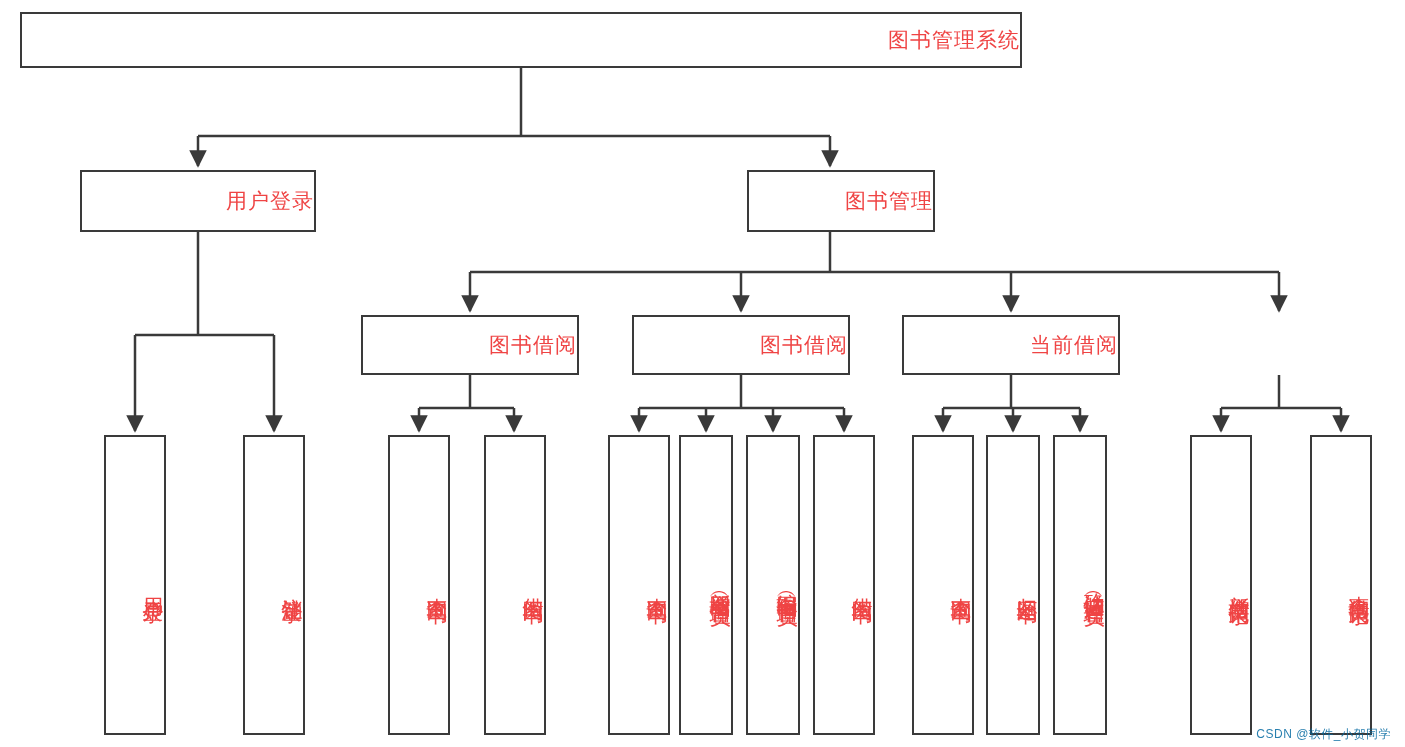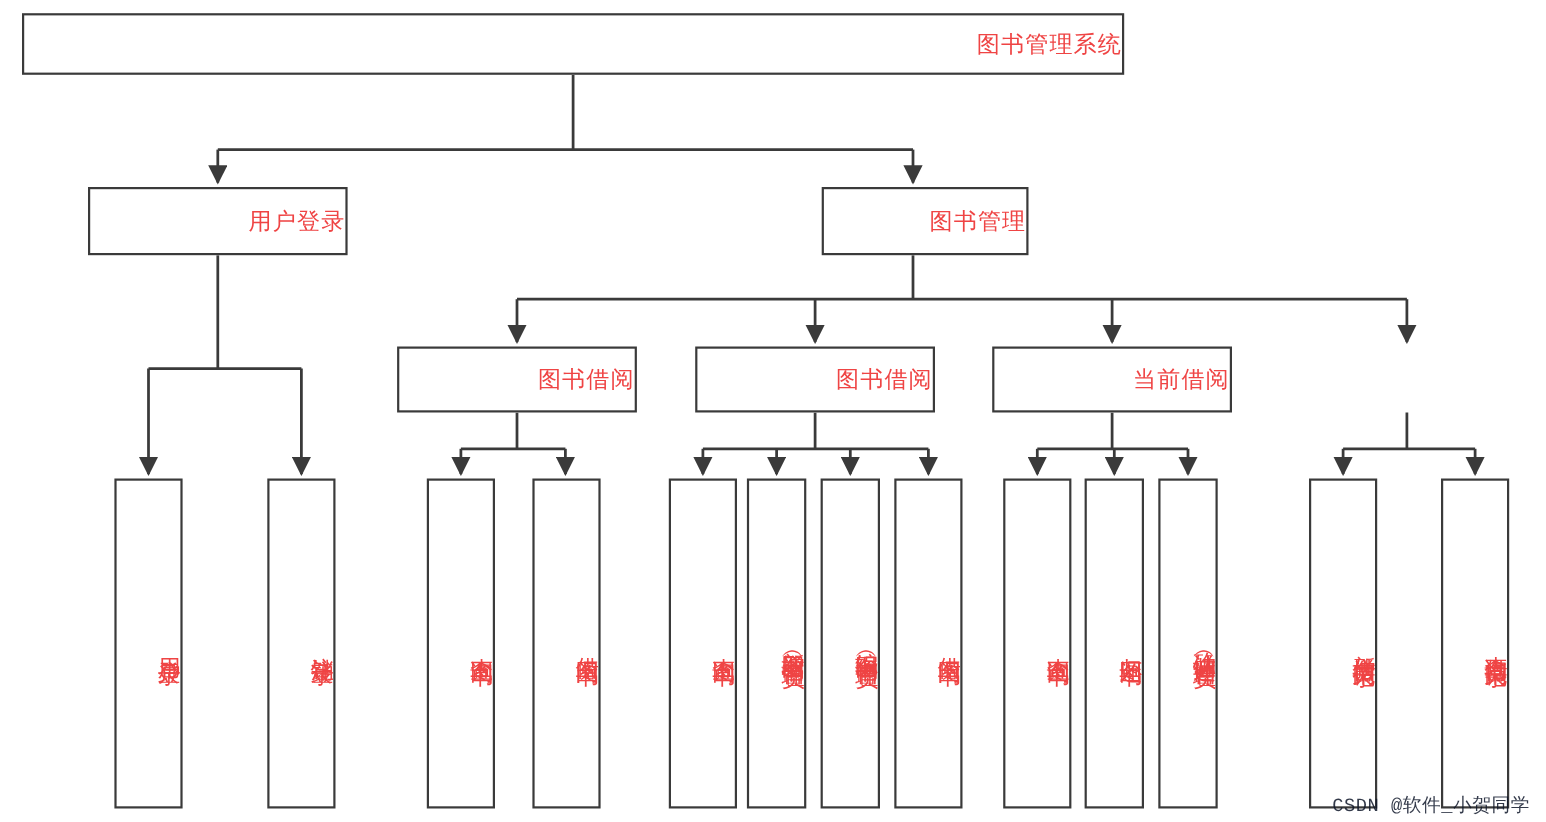--- a/index.html
+++ b/index.html
@@ -50,26 +50,25 @@
     text-align: center;
   }
   .node .label {
     display: block;
     pointer-events: none;
   }
   #watermark {
     position: absolute;
     right: 14px;
     bottom: 4px;
-    font-size: 17px;
-    color: #0f172a;
+    font-size: 12px;
+    color: #0369a1;
     letter-spacing: 0.5px;
     white-space: nowrap;
     opacity: 0.85;
-    font-family: Liberation Mono, monospace;
   }
 </style>
 </head>
 <body>
 
 <div id="canvas">
 
   <svg id="wires" viewBox="0 0 1405 747" xmlns="http://www.w3.org/2000/svg">
     <defs>
       <marker id="arrow" viewBox="0 0 10 10" refX="9" refY="5" markerWidth="7" markerHeight="7" orient="auto-start-reverse">

